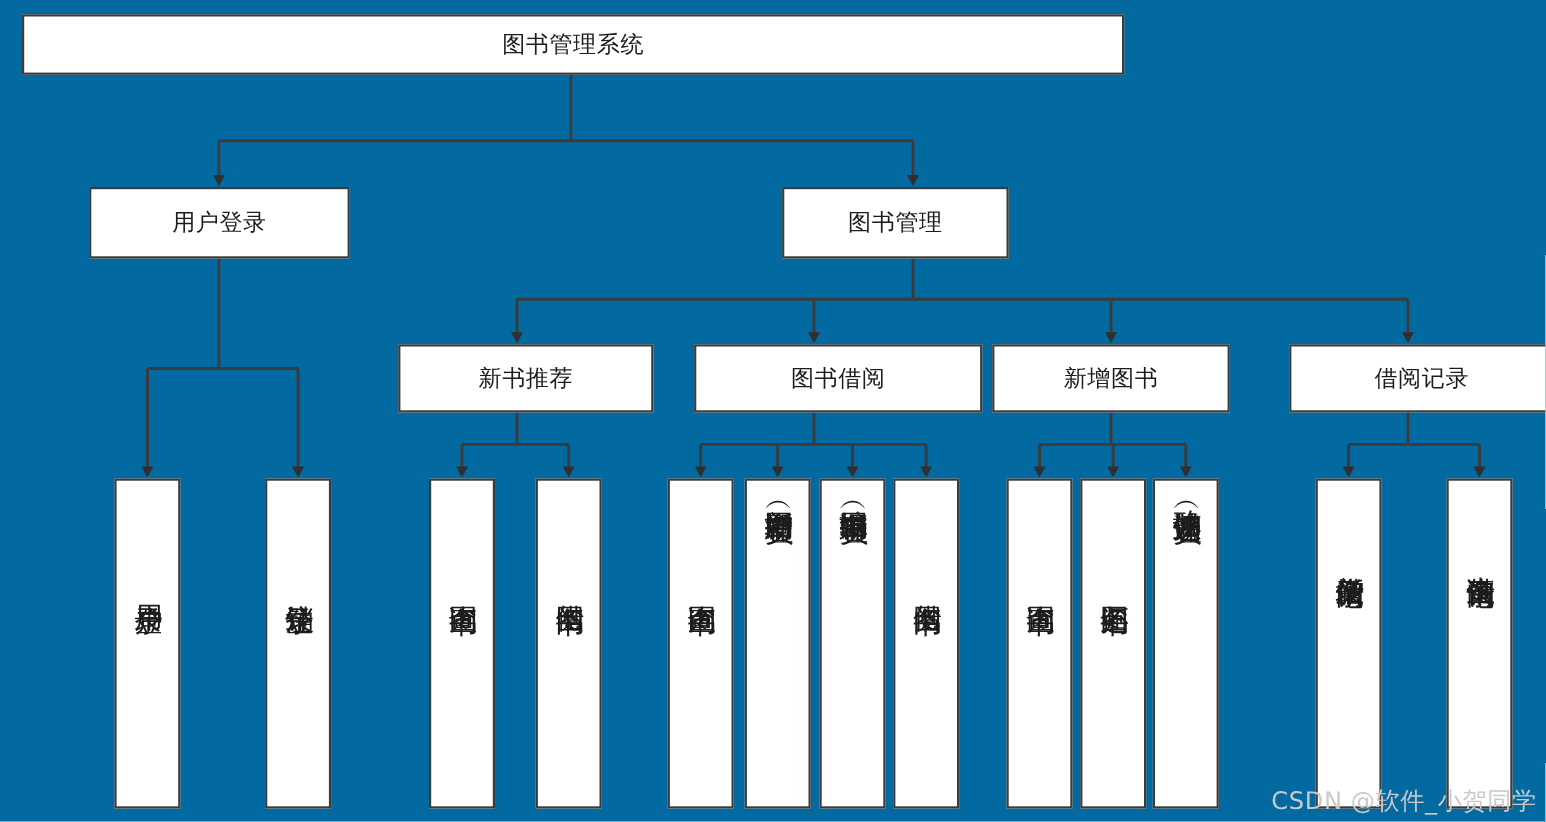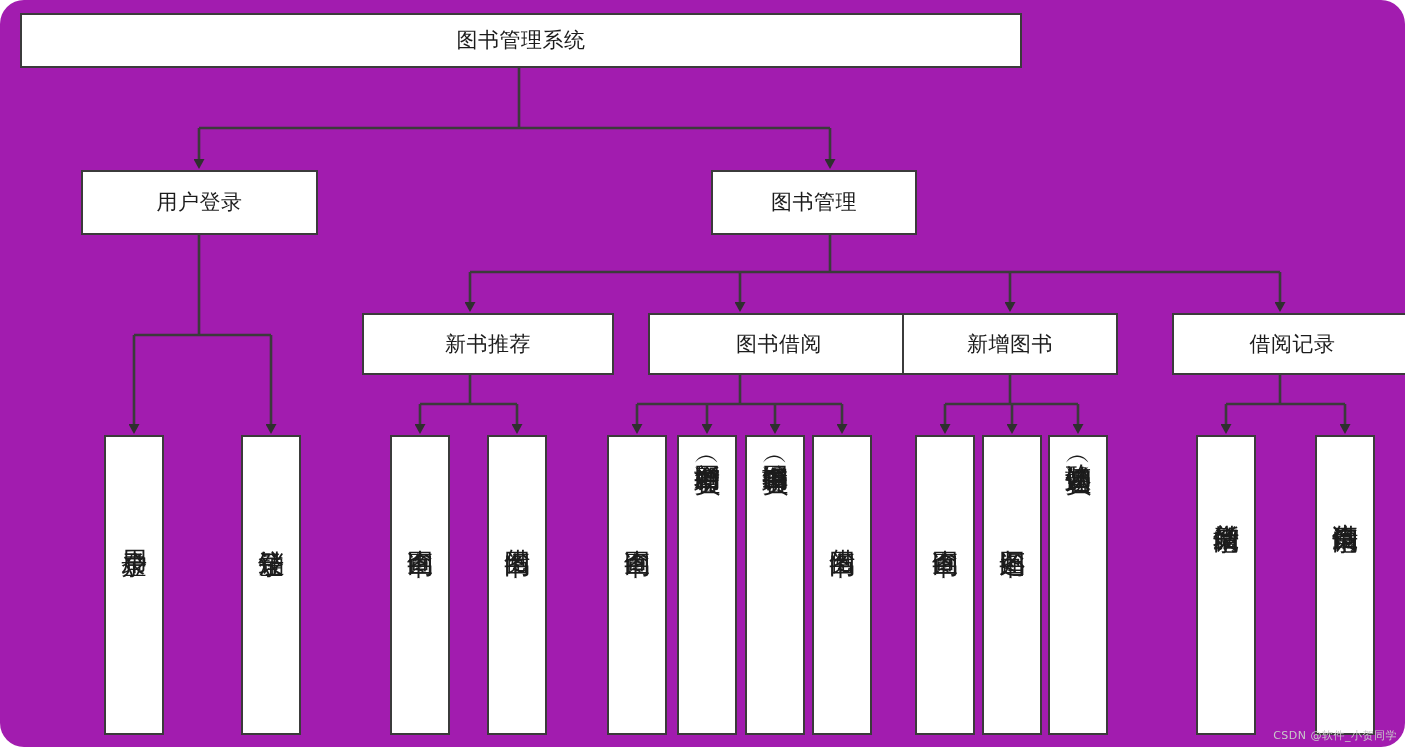--- a/index.html
+++ b/index.html
@@ -4,23 +4,22 @@
 <style>
   html,body{margin:0;padding:0;background:#ffffff;}
   body{
     font-family:"DejaVu Sans","Liberation Sans",sans-serif;
     color:#1a1a1a;
   }
   #canvas{
     position:relative;
     width:1405px;
     height:747px;
-    background:#a21caf;
+    background:#0369a1;
     overflow:hidden;
-    border-radius:24px;
   }
   #wires{
     position:absolute;
     left:0; top:0;
     width:1405px; height:747px;
     pointer-events:none;
   }
   .node{
     position:absolute;
     box-sizing:border-box;
@@ -52,21 +51,21 @@
     letter-spacing:1px;
     white-space:nowrap;
     height:auto;
   }
   .leaf.mid .lbl{ margin-top:86px; }
   .leaf.mid2 .lbl{ margin-top:60px; }
   .watermark{
     position:absolute;
     right:8px;
     bottom:4px;
-    font-size:11px;
+    font-size:22px;
     color:#c9c9c9;
     letter-spacing:0.5px;
     z-index:3;
     white-space:nowrap;
   }
 </style>
 </head>
 <body>
 
 <div id="canvas">
@@ -125,24 +124,24 @@
     <span class="lbl">图书管理系统</span>
   </div>
 
   <div class="node" style="left:81px; top:170px; width:237px; height:65px;">
     <span class="lbl">用户登录</span>
   </div>
   <div class="node" style="left:711px; top:170px; width:206px; height:65px;">
     <span class="lbl">图书管理</span>
   </div>
 
-  <div class="node" style="left:362px; top:313px; width:252px; height:62px;text-align:center;">
+  <div class="node" style="left:362px; top:313px; width:232px; height:62px;text-align:center;">
     <span class="lbl">新书推荐</span>
   </div>
-  <div class="node" style="left:648px; top:313px; width:262px; height:62px;">
+  <div class="node" style="left:631px; top:313px; width:262px; height:62px;">
     <span class="lbl">图书借阅</span>
   </div>
   <div class="node" style="left:902px; top:313px; width:216px; height:62px;">
     <span class="lbl">新增图书</span>
   </div>
   <div class="node" style="left:1172px; top:313px; width:241px; height:62px;">
     <span class="lbl">借阅记录</span>
   </div>
 
   <div class="node leaf mid" style="left:104px; top:435px; width:60px; height:300px;">

